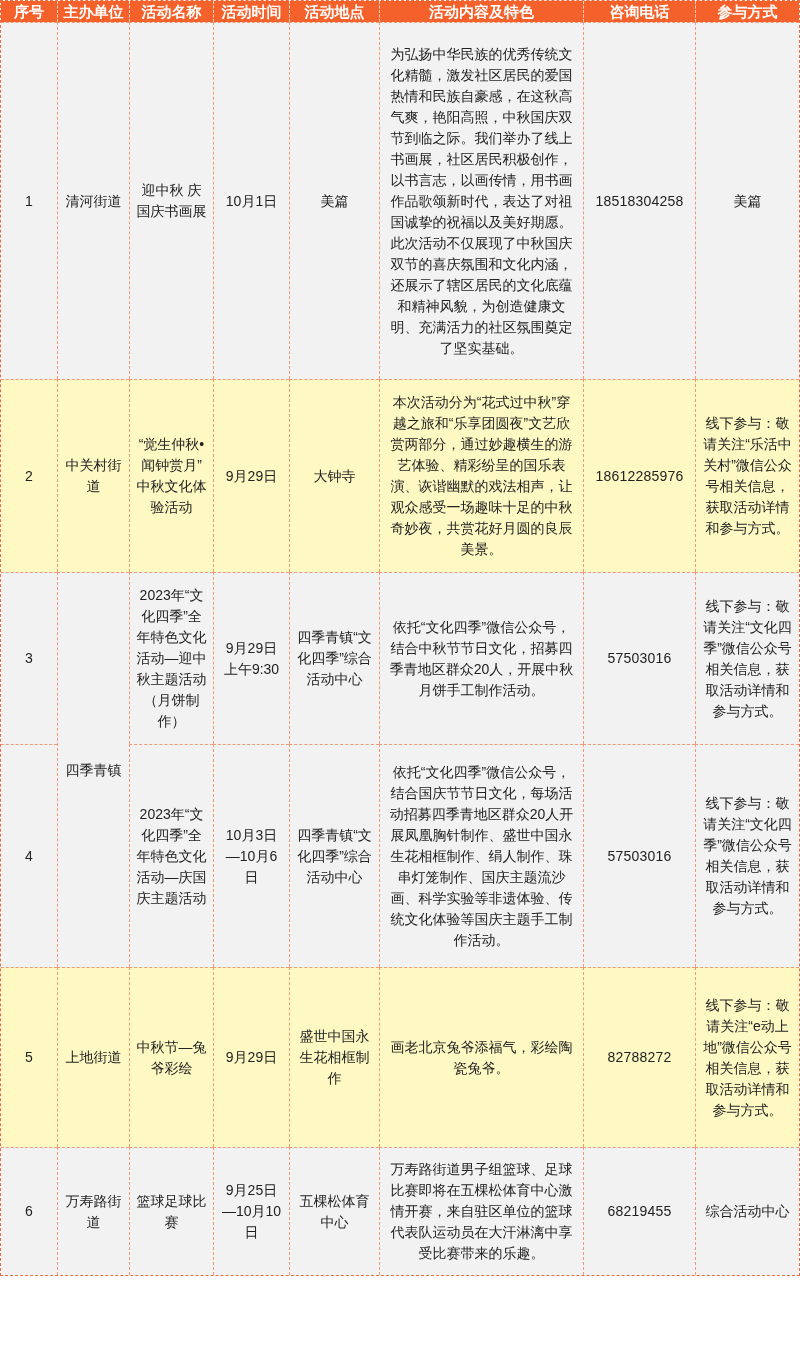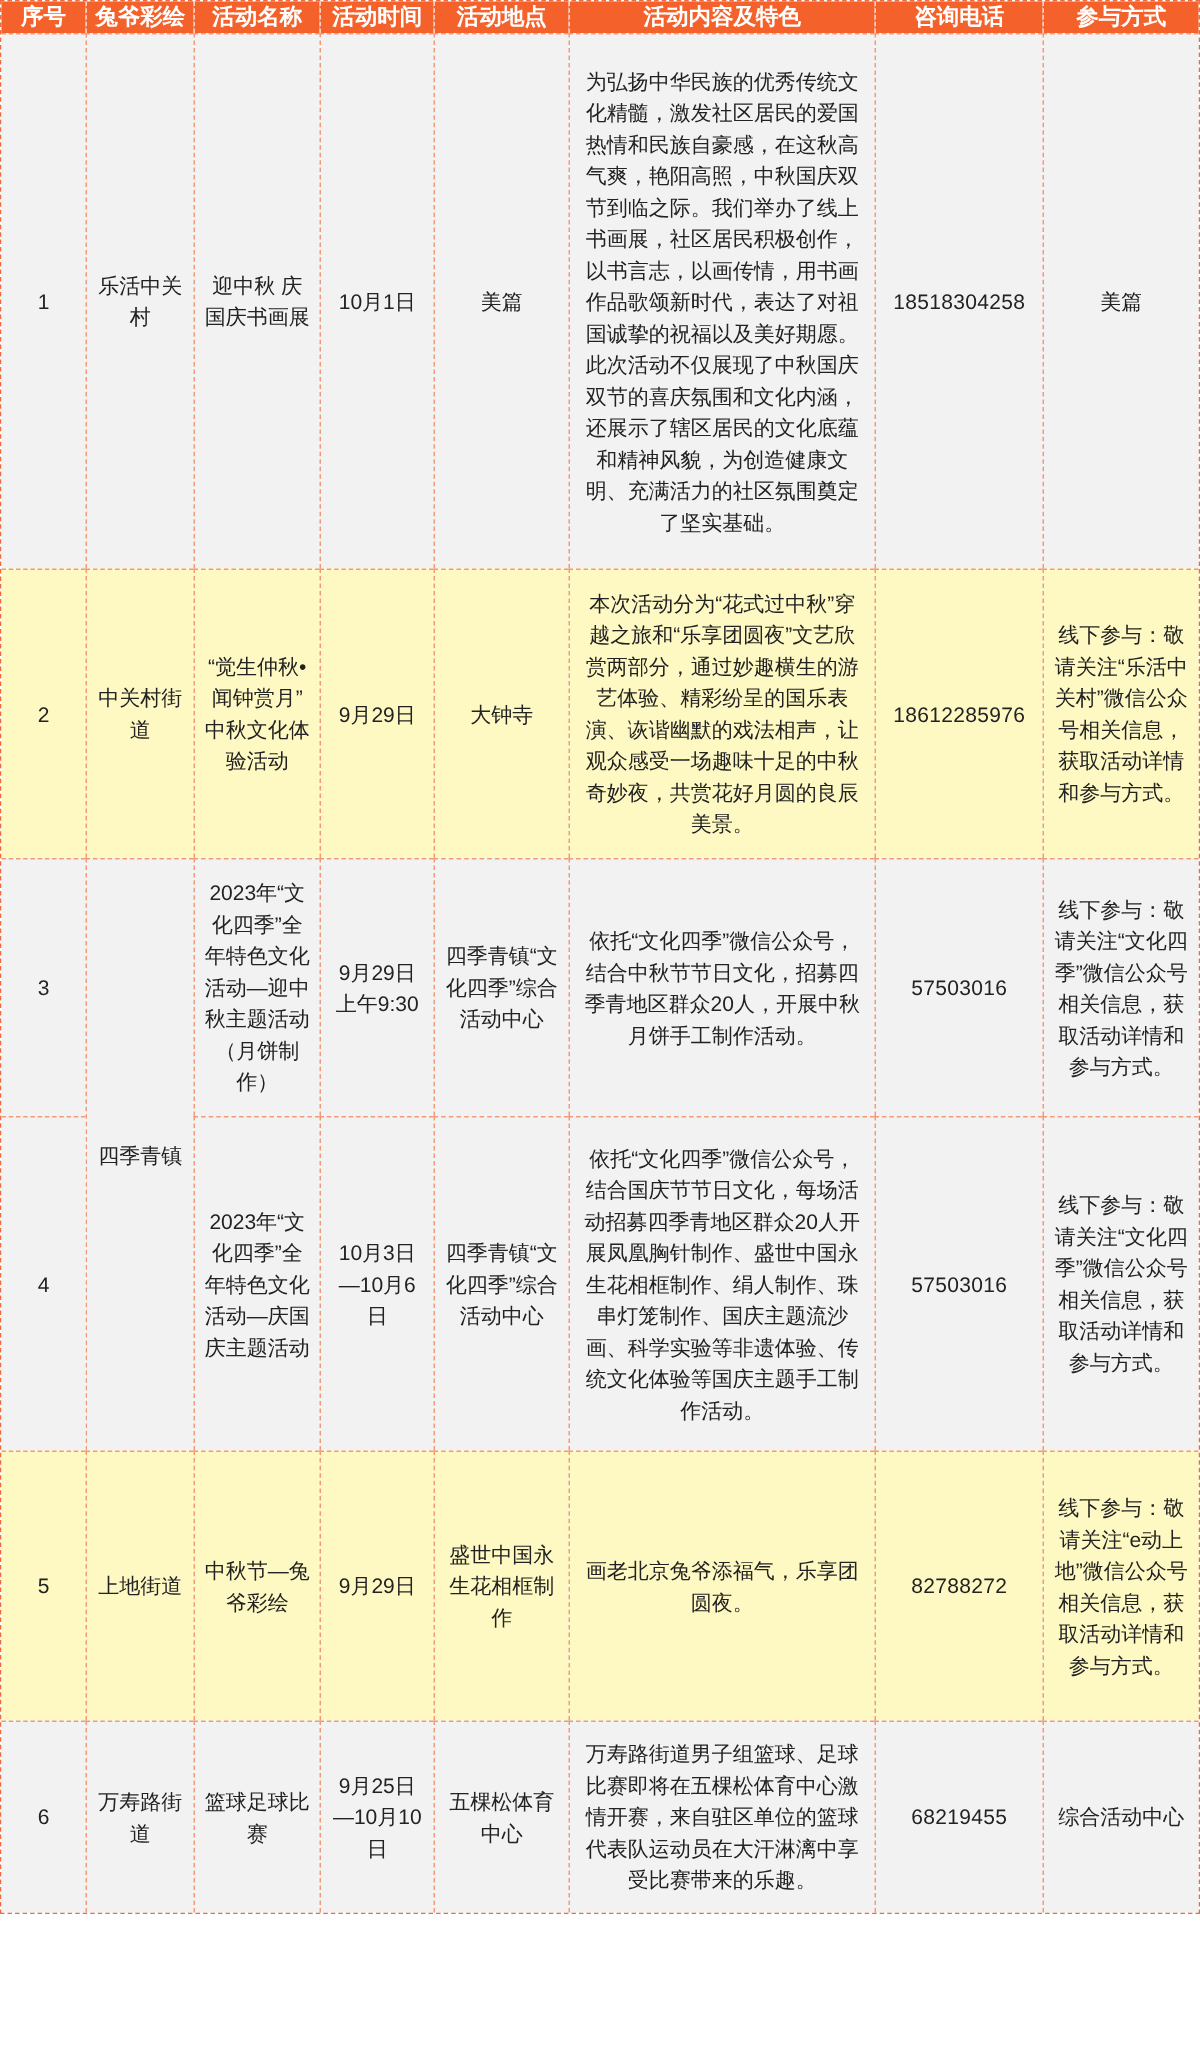--- a/index.html
+++ b/index.html
@@ -73,33 +73,33 @@
       <col style="width:84px">
       <col style="width:76px">
       <col style="width:90px">
       <col style="width:204px">
       <col style="width:112px">
       <col style="width:104px">
     </colgroup>
     <thead>
       <tr>
         <th>序号</th>
-        <th>兔爷彩绘</th>
+        <th>主办单位</th>
         <th>活动名称</th>
         <th>活动时间</th>
         <th>活动地点</th>
         <th>活动内容及特色</th>
         <th>咨询电话</th>
         <th>参与方式</th>
       </tr>
     </thead>
     <tbody id="table-body">
         <tr class="shaded" style="height: 357px;">
           <td class="cell-no">1</td>
-          <td class="cell-organizer">乐活中关村</td>
+          <td class="cell-organizer">清河街道</td>
           <td class="cell-activity-name">迎中秋 庆国庆书画展</td>
           <td class="cell-time">10月1日</td>
           <td class="cell-location">美篇</td>
           <td class="cell-content">为弘扬中华民族的优秀传统文化精髓，激发社区居民的爱国热情和民族自豪感，在这秋高气爽，艳阳高照，中秋国庆双节到临之际。我们举办了线上书画展，社区居民积极创作，以书言志，以画传情，用书画作品歌颂新时代，表达了对祖国诚挚的祝福以及美好期愿。此次活动不仅展现了中秋国庆双节的喜庆氛围和文化内涵，还展示了辖区居民的文化底蕴和精神风貌，为创造健康文明、充满活力的社区氛围奠定了坚实基础。</td>
           <td class="cell-phone">18518304258</td>
           <td class="cell-participation">美篇</td>
         </tr>
         <tr style="height: 193px;">
           <td class="cell-no">2</td>
           <td class="cell-organizer">中关村街道</td>
@@ -128,21 +128,21 @@
           <td class="cell-content">依托“文化四季”微信公众号，结合国庆节节日文化，每场活动招募四季青地区群众20人开展凤凰胸针制作、盛世中国永生花相框制作、绢人制作、珠串灯笼制作、国庆主题流沙画、科学实验等非遗体验、传统文化体验等国庆主题手工制作活动。</td>
           <td class="cell-phone">57503016</td>
           <td class="cell-participation">线下参与：敬请关注“文化四季”微信公众号相关信息，获取活动详情和参与方式。</td>
         </tr>
         <tr style="height: 180px;">
           <td class="cell-no">5</td>
           <td class="cell-organizer">上地街道</td>
           <td class="cell-activity-name">中秋节—兔爷彩绘</td>
           <td class="cell-time">9月29日</td>
           <td class="cell-location">盛世中国永生花相框制作</td>
-          <td class="cell-content">画老北京兔爷添福气，乐享团圆夜。</td>
+          <td class="cell-content">画老北京兔爷添福气，彩绘陶瓷兔爷。</td>
           <td class="cell-phone">82788272</td>
           <td class="cell-participation">线下参与：敬请关注“e动上地”微信公众号相关信息，获取活动详情和参与方式。</td>
         </tr>
         <tr class="shaded" style="height: 128px;">
           <td class="cell-no">6</td>
           <td class="cell-organizer">万寿路街道</td>
           <td class="cell-activity-name">篮球足球比赛</td>
           <td class="cell-time">9月25日—10月10日</td>
           <td class="cell-location">五棵松体育中心</td>
           <td class="cell-content">万寿路街道男子组篮球、足球比赛即将在五棵松体育中心激情开赛，来自驻区单位的篮球代表队运动员在大汗淋漓中享受比赛带来的乐趣。</td>

